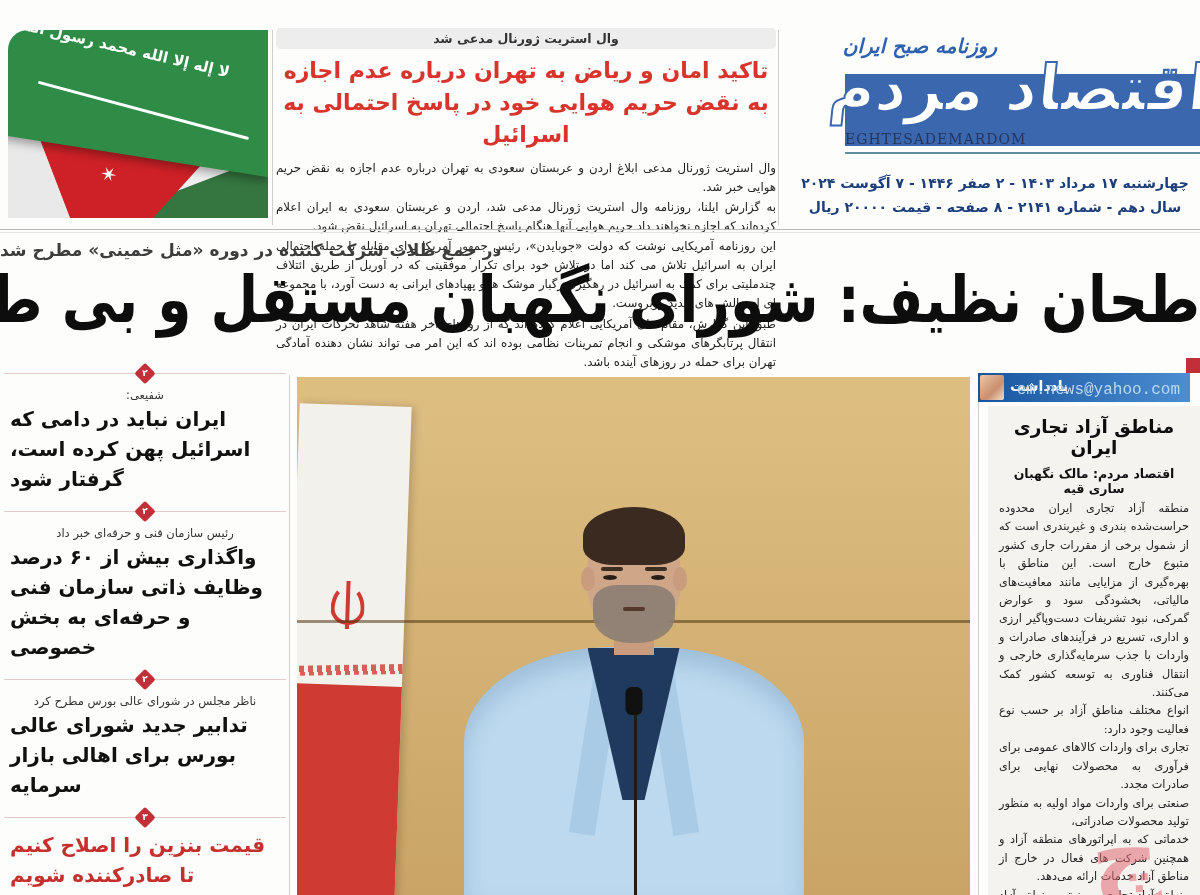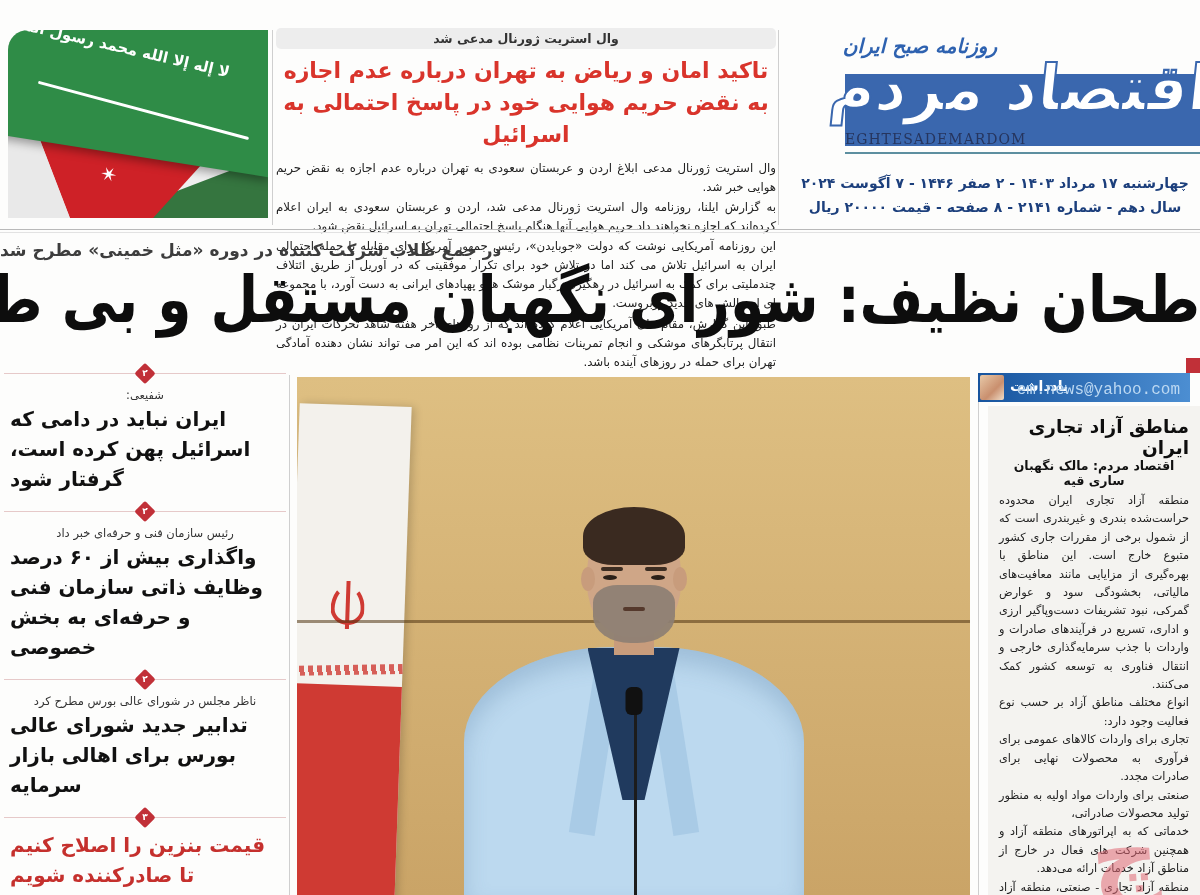--- a/index.html
+++ b/index.html
@@ -139,22 +139,22 @@
     background:linear-gradient(90deg,#17549e, #4c8ed2); display:flex;
     align-items:center; }
   .note-thumb { position:absolute; left:2px; top:2px; width:24px; height:25px;
     background:linear-gradient(135deg,#e8c9a8,#c98f6e 60%,#f0ddc8); border-radius:2px; }
   .note-label { position:absolute; left:32px; top:5px; color:#fff; font-weight:bold;
     font-size:14px; }
   .note-email { position:absolute; right:10px; top:8px; color:#bcd8f2; font-size:16px;
     direction:ltr;font-family:Liberation Mono, monospace; }
   .note-box { left:988px; top:406px; width:212px; height:489px; background:#f4f3f0;
     padding:10px 11px; overflow:hidden; }
-  .note-title { font-weight:bold; font-size:18.5px; color:#0e0e0e;
-    }
+  .note-title { text-align:center; font-weight:bold; font-size:18.5px; color:#0e0e0e;
+    margin-bottom:8px; }
   .note-byline { text-align:center; font-weight:bold; font-size:12.5px; color:#111;
     margin-bottom:4px; }
   .note-box p { font-size:11.3px; line-height:1.63; text-align:justify; color:#222; }
   .watermark { left:1060px; top:820px; width:130px; height:75px; pointer-events:none;
     color:rgba(224,104,116,.55); font-size:95px; font-weight:bold; line-height:70px;
     text-align:center; transform:rotate(-4deg); z-index:5; }
 </style>
 </head>
 <body>
 

